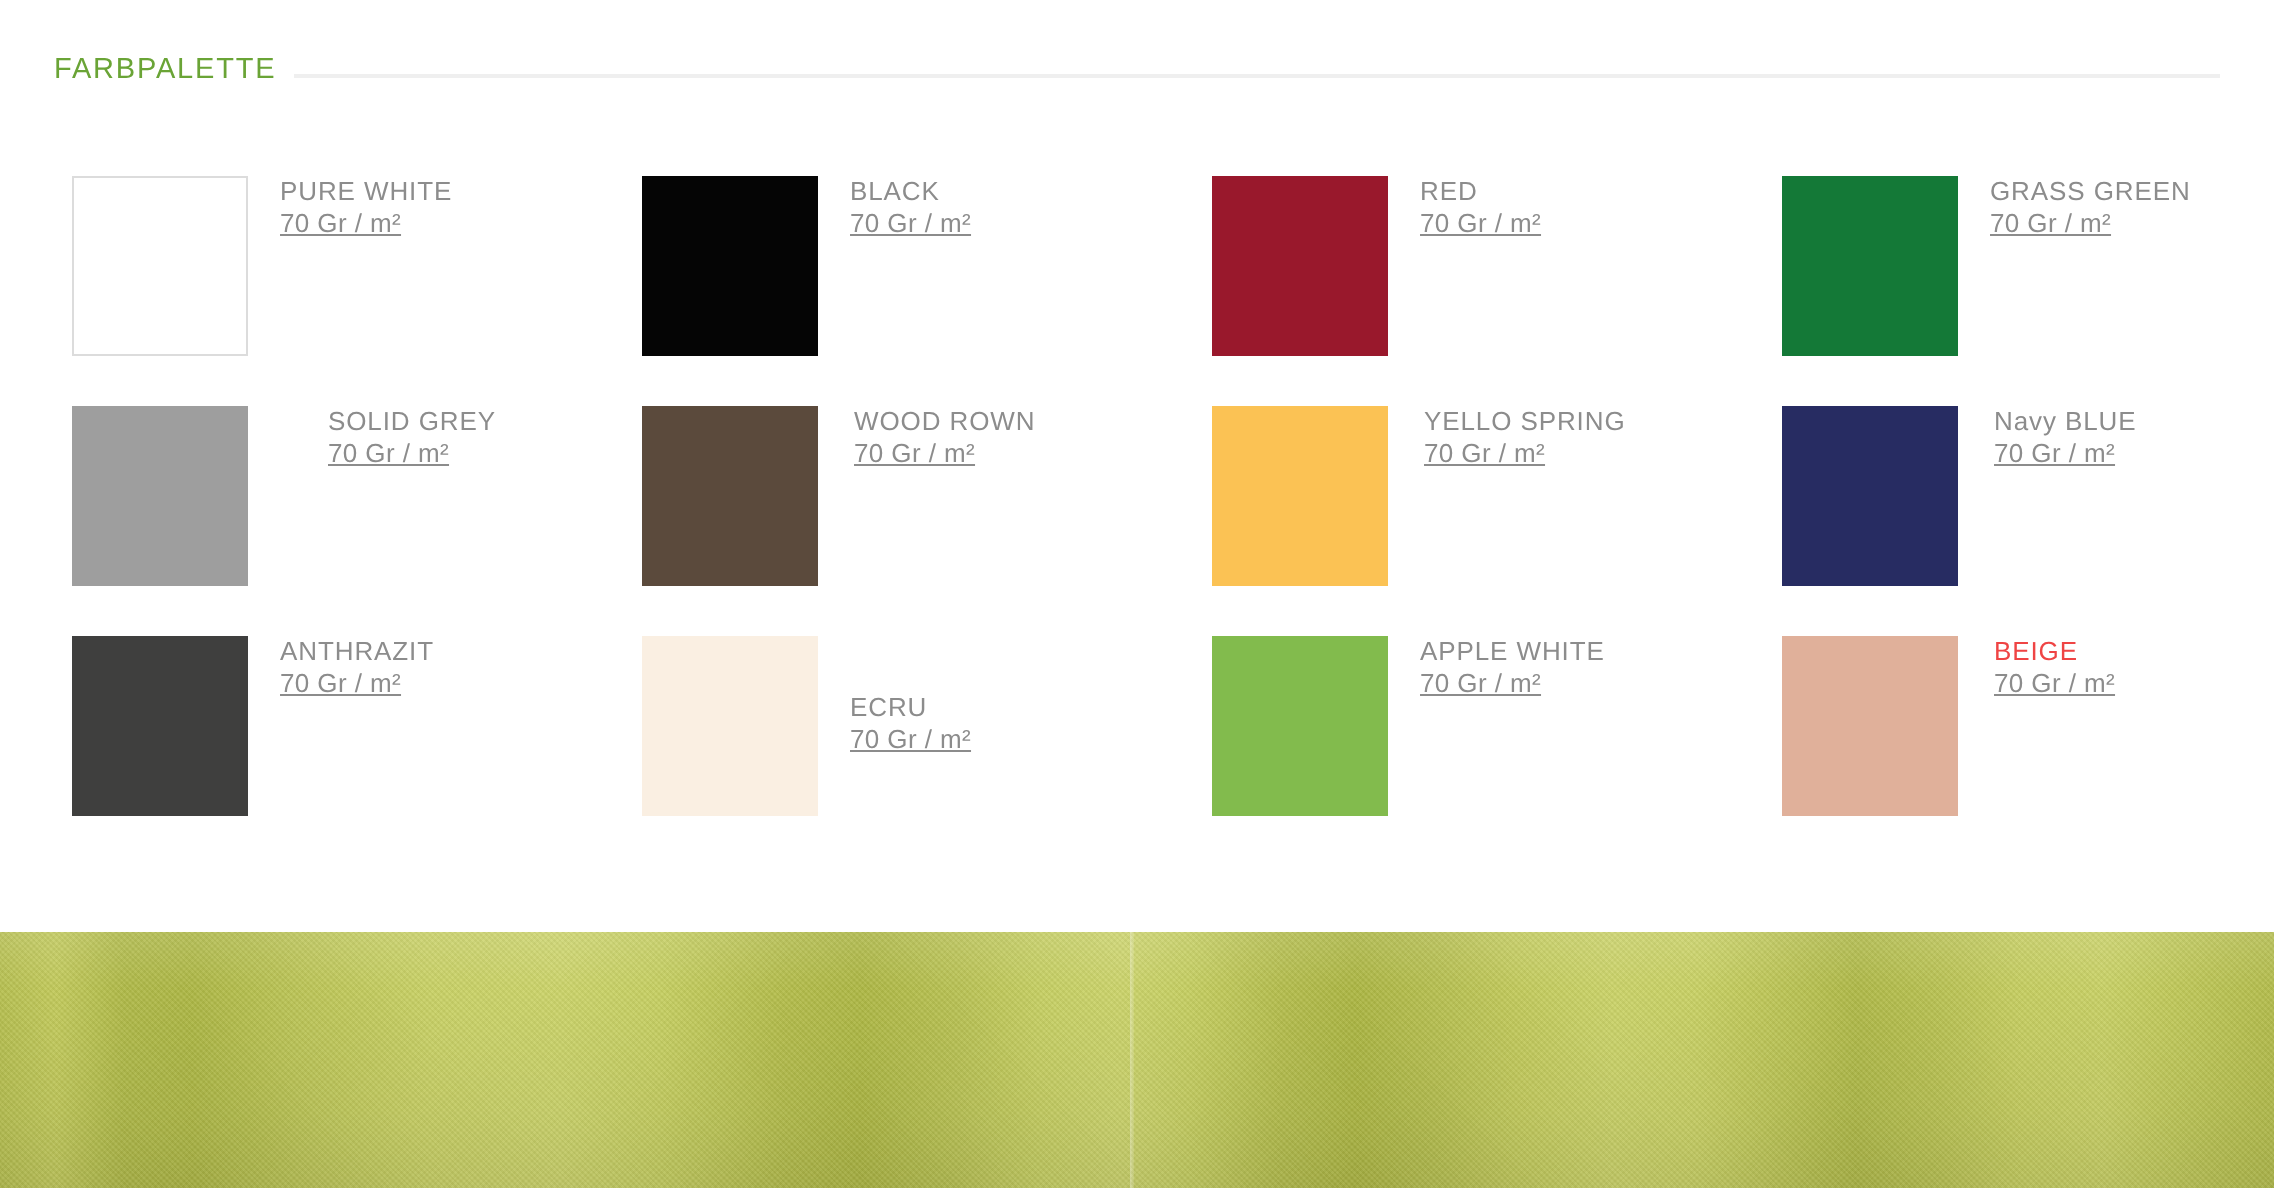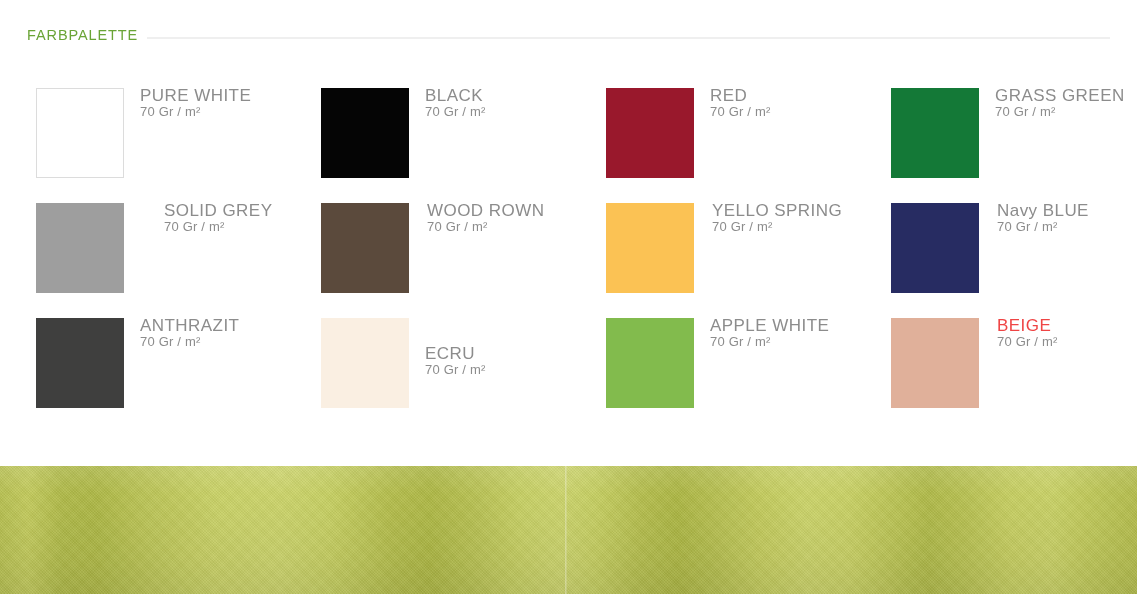--- a/index.html
+++ b/index.html
@@ -76,33 +76,34 @@
   .swatch-chip.bordered {
     border: 1px solid #dcdcdc;
   }
 
   .swatch-text {
     padding-left: 16px;
     padding-top: 0px;
   }
 
   .swatch-name {
-    font-size: 17px;
+    font-size: 13px;
     line-height: 16px;
     color: #8c8c8c;
     letter-spacing: 0.45px;
     white-space: nowrap;
   }
 
   .swatch-weight {
     font-size: 13px;
     line-height: 16px;
     color: #8c8c8c;
     letter-spacing: 0.2px;
     white-space: nowrap;
+    text-decoration: underline;
   }
 
   
   .indent-1 .swatch-text { padding-left: 40px; }
   .indent-2 .swatch-text { padding-left: 18px; }
 
   
   .fabric-band {
     position: absolute;
     left: 0;

